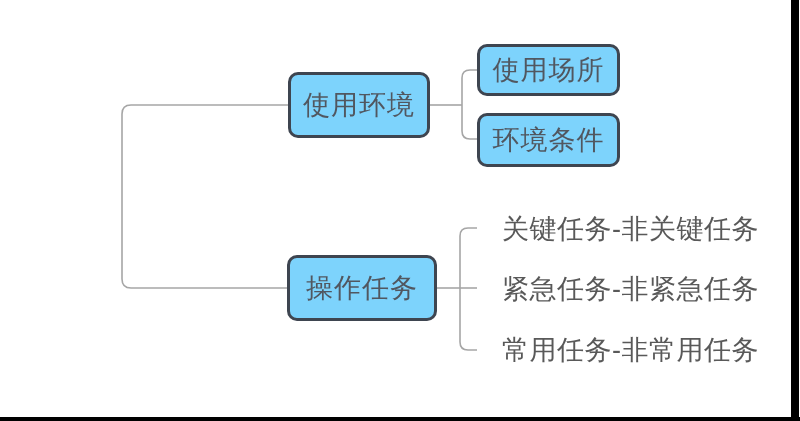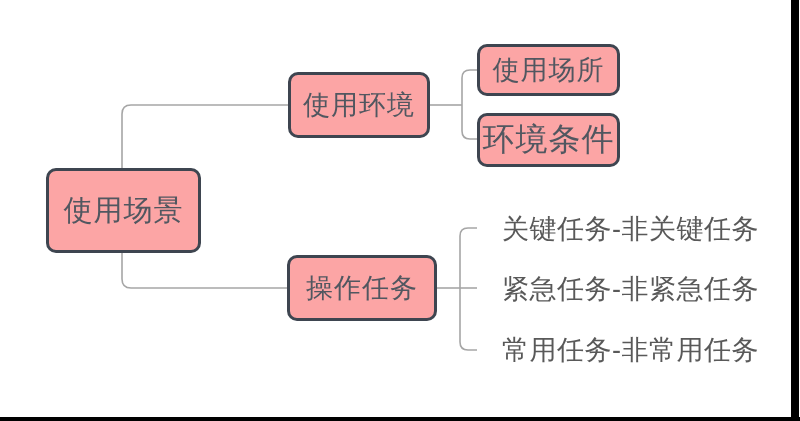--- a/index.html
+++ b/index.html
@@ -24,35 +24,35 @@
   }
   .links path {
     fill: none;
     stroke: var(--connector, #a6a6a6);
     stroke-width: 1.6;
     stroke-linecap: butt;
   }
   .node {
     position: absolute;
     box-sizing: border-box;
-    background: #fca5a5;
+    background: #7dd3fc;
     border: 3px solid var(--box_border, #3e4550);
     border-radius: 10px;
     display: flex;
     align-items: center;
     justify-content: center;
     color: var(--box_text, #515760);
     letter-spacing: 1px;
     white-space: nowrap;
   }
   .node.root   { left: 46px;  top: 168px; width: 155px; height: 85px; font-size: 29px; }
   .node.branch-0 { left: 288px; top: 72px;  width: 142px; height: 66px; font-size: 27px; }
   .node.branch-1 { left: 287px; top: 255px; width: 150px; height: 66px; font-size: 27px; }
   .node.child-0-0 { left: 477px; top: 44px;  width: 143px; height: 52px; font-size: 27px; border-width: 3px; }
-  .node.child-0-1 { left: 477px; top: 113px; width: 143px; height: 54px; font-size: 32px; border-width: 3px; }
+  .node.child-0-1 { left: 477px; top: 113px; width: 143px; height: 54px; font-size: 27px; border-width: 3px; }
   .leaf {
     position: absolute;
     left: 502px;
     height: 30px;
     display: flex;
     align-items: center;
     font-size: 27px;
     color: var(--leaf_text, #595959);
     letter-spacing: 0.5px;
     white-space: nowrap;
@@ -84,21 +84,20 @@
 
   <svg class="links" viewBox="0 0 800 421" xmlns="http://www.w3.org/2000/svg" aria-hidden="true">
     <path d="M288 105 H131 Q122 105 122 114 V279 Q122 288 131 288 H287"></path>
     <path d="M430 105 H462"></path>
     <path d="M477 70 H470 Q462 70 462 78 V131 Q462 139 470 139 H477"></path>
     <path d="M432 288 H460"></path>
     <path d="M477 228 H468 Q460 228 460 236 V342 Q460 350 468 350 H477"></path>
     <path d="M460 288 H477"></path>
   </svg>
 
-  <div class="node root">使用场景</div>
 
   <div class="node branch-0">使用环境</div>
 
   <div class="node branch-1">操作任务</div>
 
   <div class="node child-0-0">使用场所</div>
 
   <div class="node child-0-1">环境条件</div>
 
   <div class="leaf leaf-0">关键任务-非关键任务</div>

